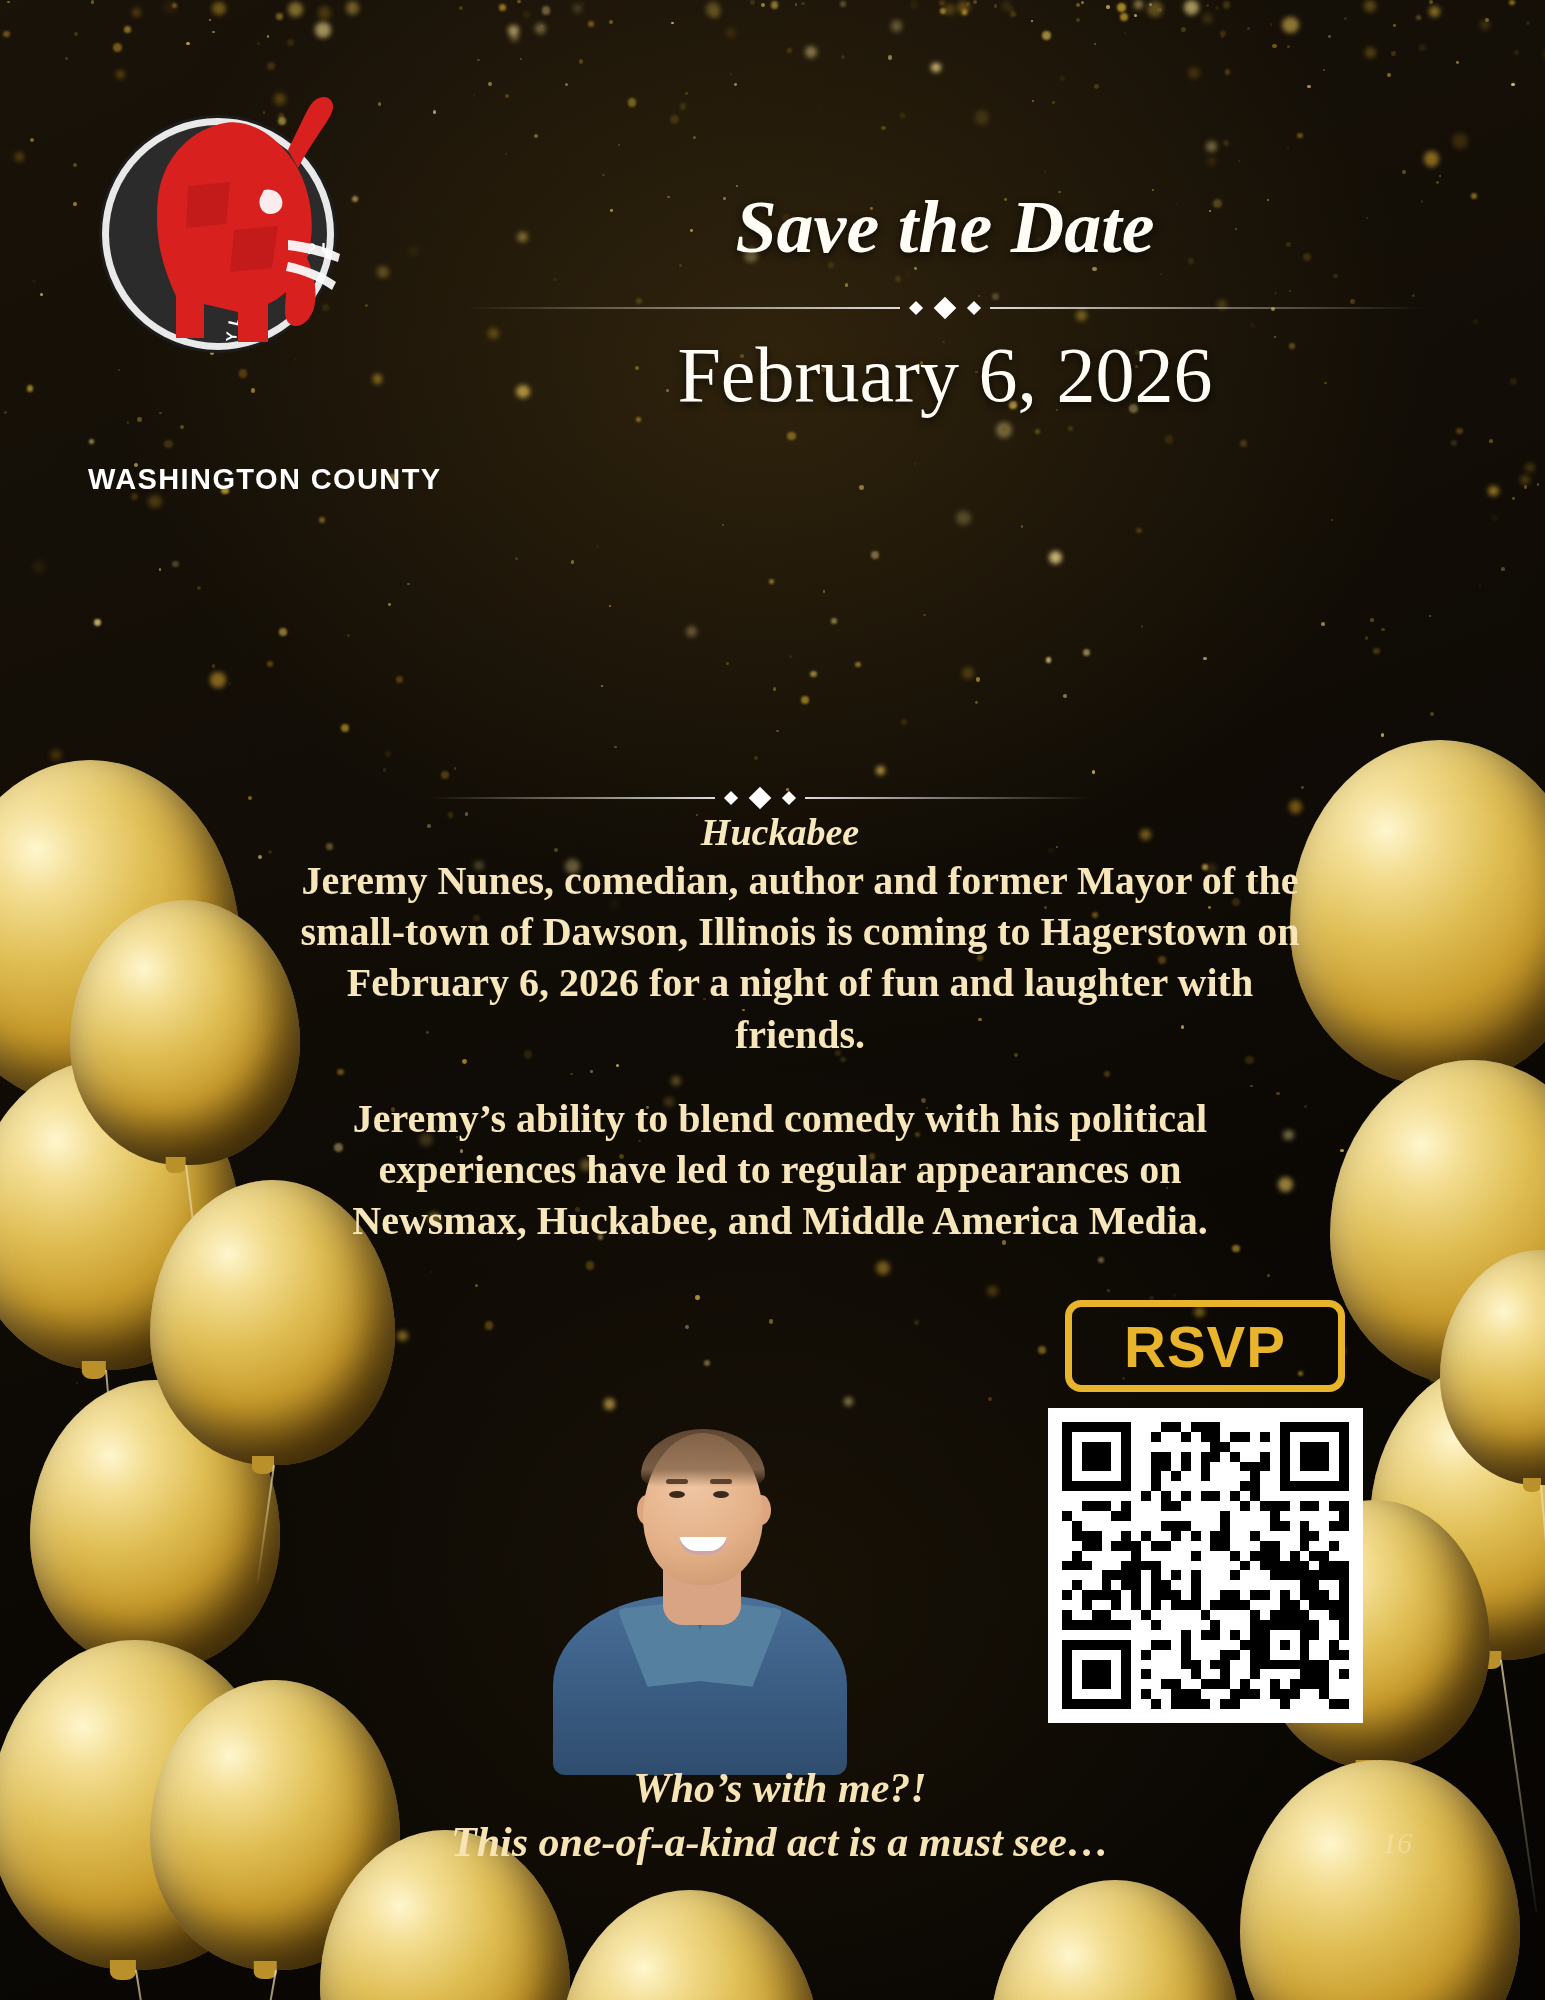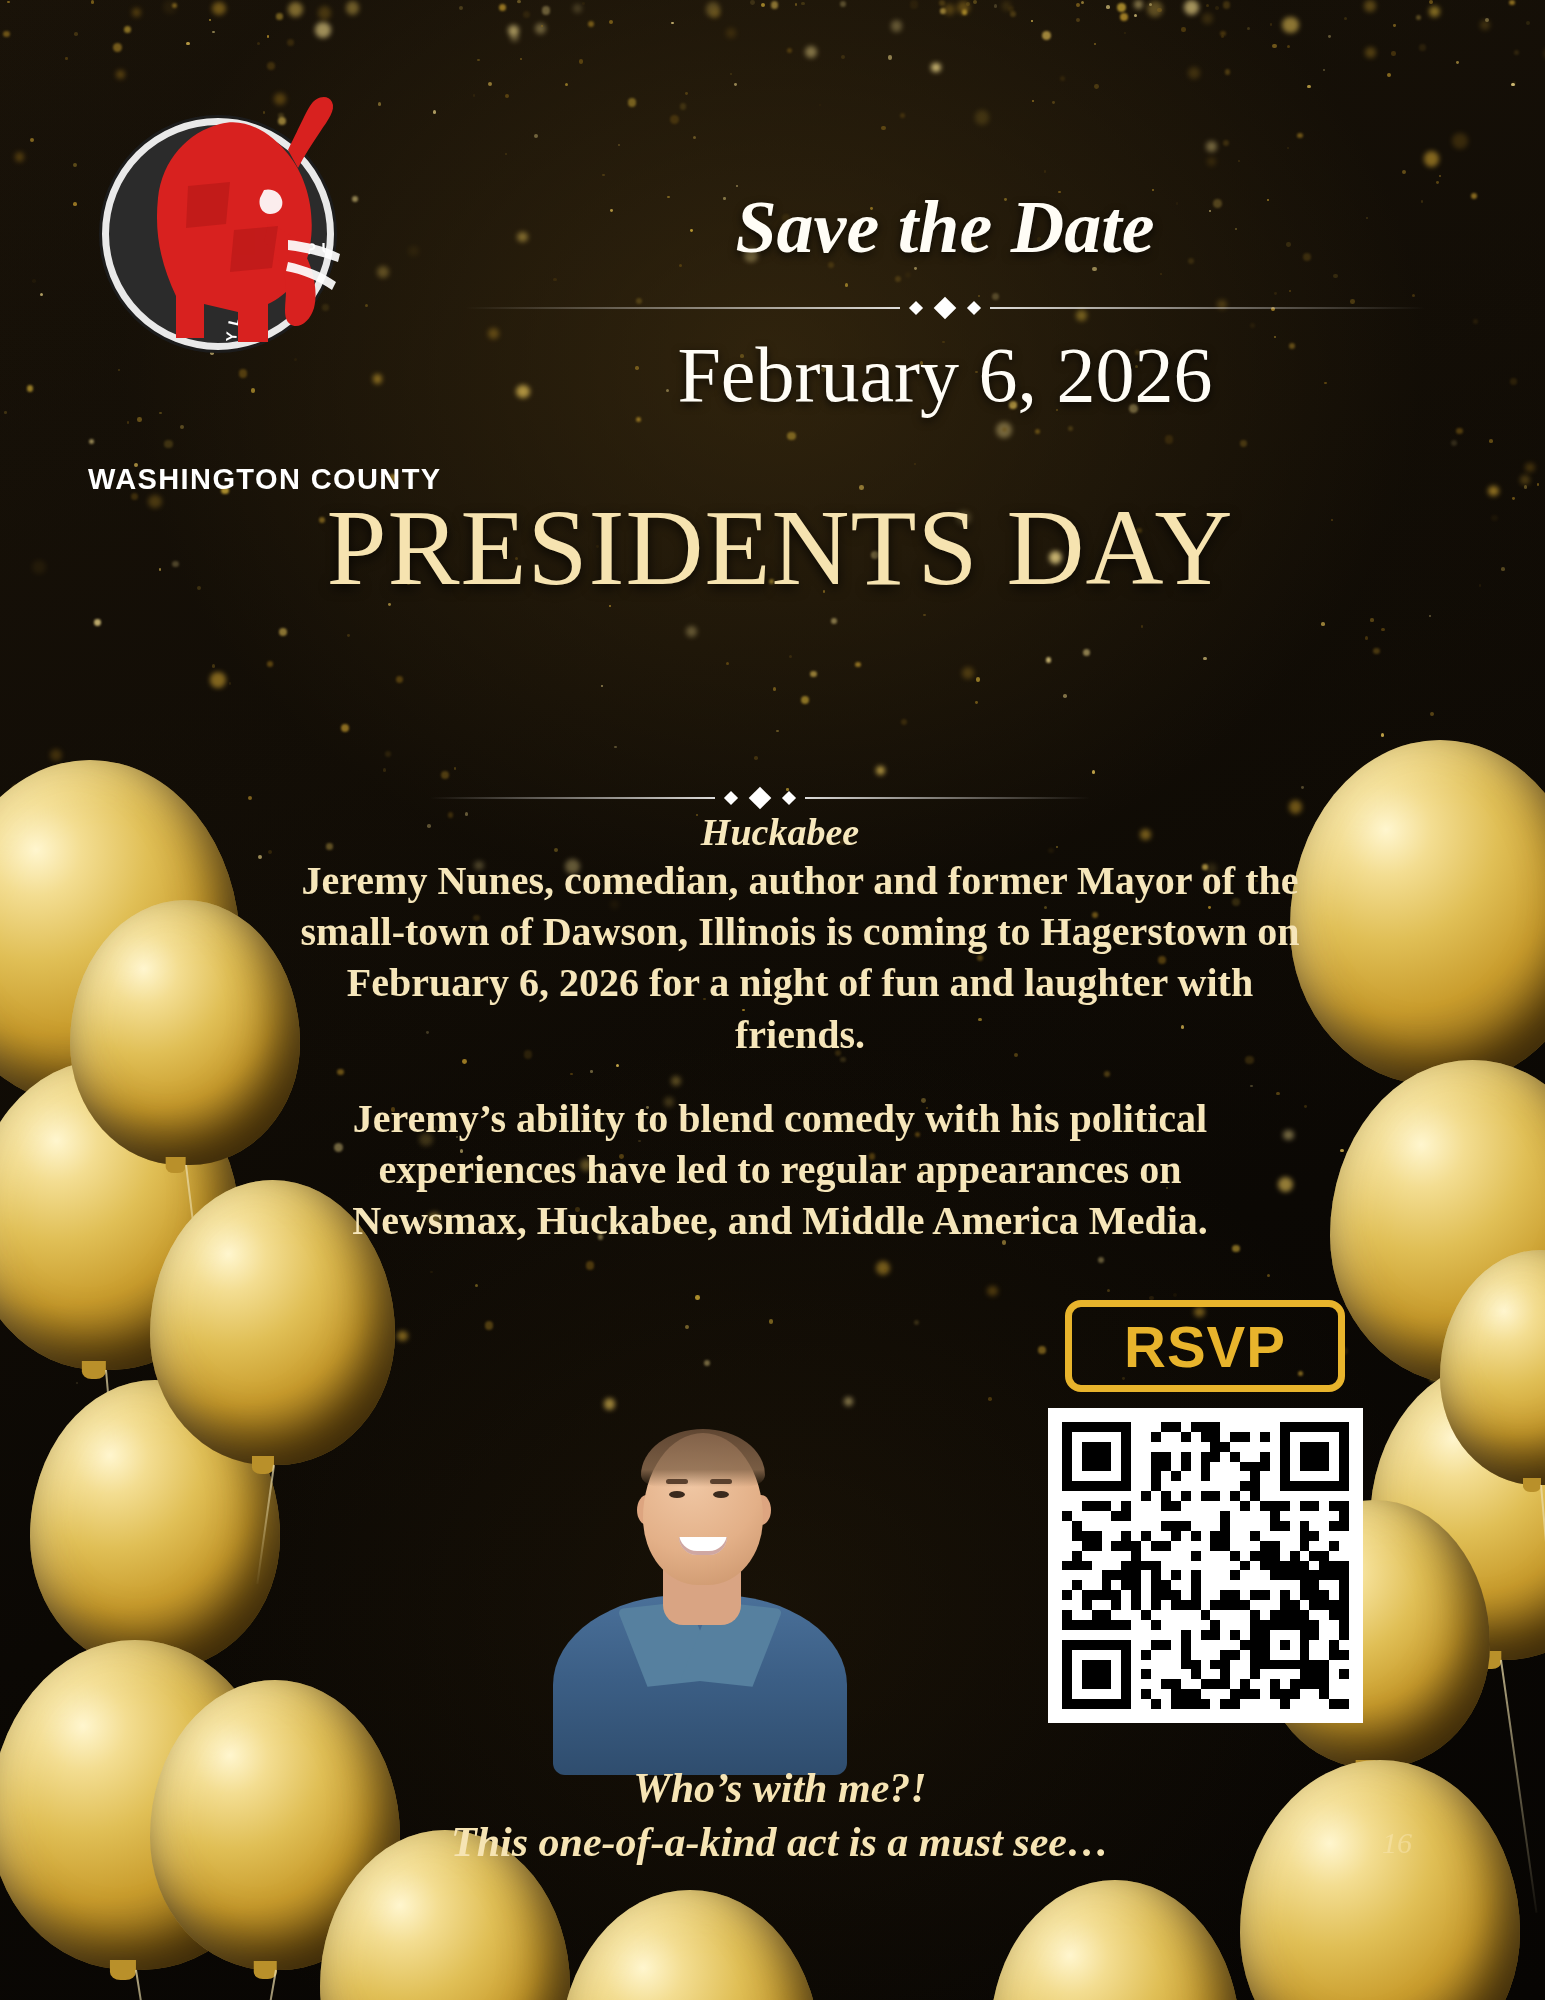--- a/index.html
+++ b/index.html
@@ -940,21 +940,20 @@
     <span class="bar"></span>
     <span class="diamond sm"></span>
     <span class="diamond"></span>
     <span class="diamond sm"></span>
     <span class="bar right"></span>
   </div>
 
   <div class="date-line">February 6, 2026</div>
 
   <div class="title">
-    <div>PRESIDENTS DAY</div>
   </div>
 
   <div class="divider" style="left:430px; top:790px; width:660px;">
     <span class="bar"></span>
     <span class="diamond sm"></span>
     <span class="diamond"></span>
     <span class="diamond sm"></span>
     <span class="bar right"></span>
   </div>
 

